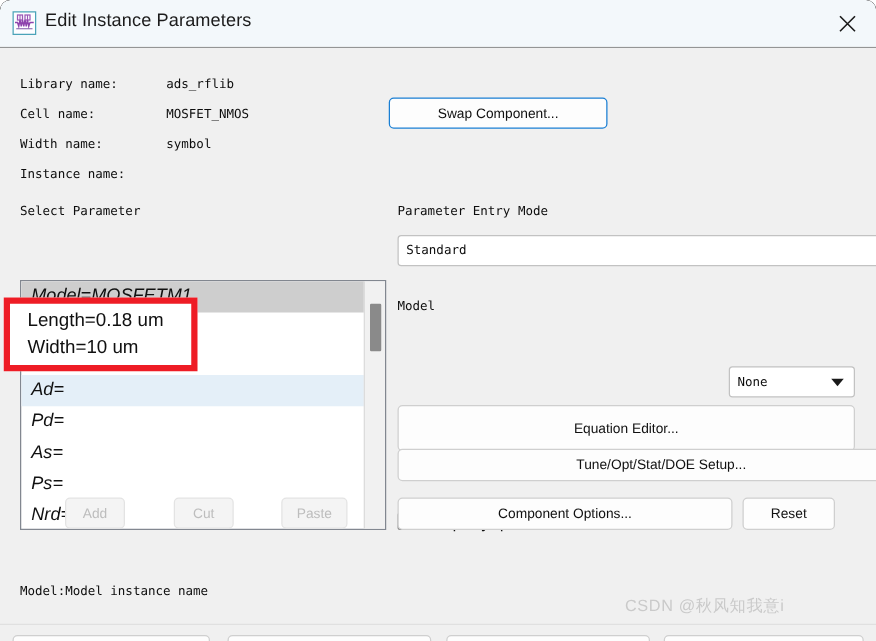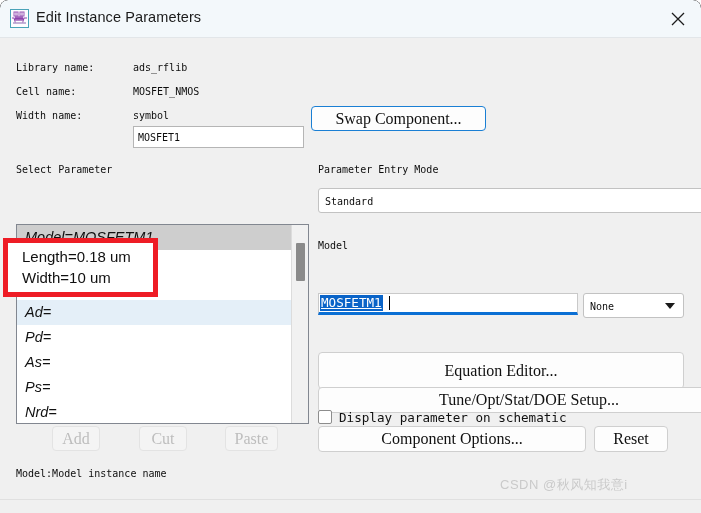--- a/index.html
+++ b/index.html
@@ -108,26 +108,25 @@
   .btn {
     position: absolute;
     background: #fdfdfd;
     border: 1px solid #cfcfcf;
     border-radius: 4px;
     box-sizing: border-box;
     display: flex;
     align-items: center;
     justify-content: center;
     cursor: pointer;
-    font-family: Liberation Serif, serif;
-    font-size: 16px;
+    font-family: Liberation Sans, sans-serif;
+    font-size: 11px;
     color: #101010;
     white-space: nowrap;
     user-select: none;
-    margin-top: 28px;
   }
   .btn.focused {
     border: 1px solid #1a7fd4;
     border-radius: 4px;
   }
   .btn.disabled {
     color: #bdbdbd;
     background: #f4f4f4;
     border-color: #e3e3e3;
   }
@@ -346,23 +345,21 @@
 
     <div class="hdr-label mono" style="left:16px; top:24px;">Library name:</div>
     <div class="hdr-value mono" style="left:133px; top:24px;">ads_rflib</div>
 
     <div class="hdr-label mono" style="left:16px; top:48px;">Cell name:</div>
     <div class="hdr-value mono" style="left:133px; top:48px;">MOSFET_NMOS</div>
 
     <div class="hdr-label mono" style="left:16px; top:72px;">Width name:</div>
     <div class="hdr-value mono" style="left:133px; top:72px;">symbol</div>
 
-    <div class="textbox" style="left:133px; top:88px; width:171px; height:22px;">
-      <span class="tval mono">MOSFET1</span>
-    </div>
+    <div class="hdr-label mono" style="left:16px; top:96px;">Instance name:</div>
 
     <div class="btn focused" style="left:311px; top:40px; width:175px; height:25px;">Swap Component...</div>
 
     <div class="seclabel mono" style="left:16px; top:126px;">Select Parameter</div>
 
     <div id="param-list">
       <div class="plist-inner">
         <div class="pitem sel-gray">Model=MOSFETM1</div>
         <div class="pitem">Length=0.18 um</div>
         <div class="pitem">Width=10 um</div>
@@ -391,24 +388,20 @@
 
     <div class="seclabel mono" style="left:318px; top:126px;">Parameter Entry Mode</div>
 
     <div class="combo" style="left:318px; top:150px; width:442px; height:25px;">
       <span class="cval mono">Standard</span>
       <span class="carrow"></span>
     </div>
 
     <div class="seclabel mono" style="left:318px; top:202px;">Model</div>
 
-    <div id="model-field">
-      <span id="model-field-sel">MOSFETM1</span>
-      <span id="model-caret"></span>
-    </div>
 
     <div class="combo" style="left:583px; top:255px; width:101px; height:25px;">
       <span class="cval mono">None</span>
       <span class="carrow"></span>
     </div>
 
     <div class="btn" style="left:318px; top:286px; width:366px; height:37px;">Equation Editor...</div>
 
     <div class="btn" style="left:318px; top:321px; width:422px; height:26px;">Tune/Opt/Stat/DOE Setup...</div>
 

